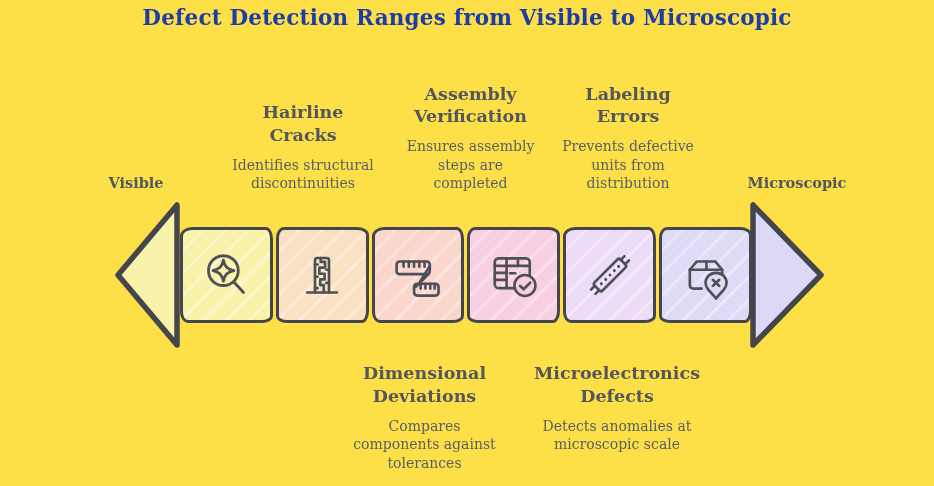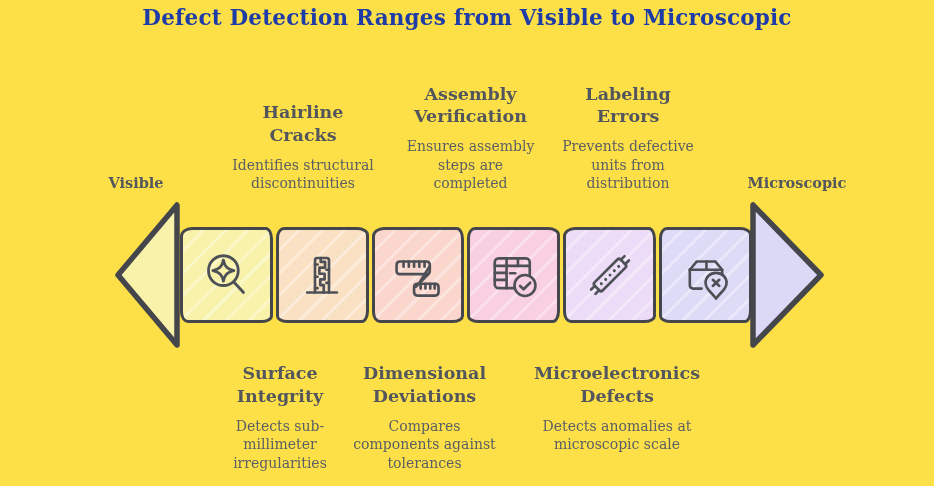--- a/index.html
+++ b/index.html
@@ -127,24 +127,20 @@
         <path d="M32.5 16.5 V26"></path>
         <path d="M13.5 26 H50.5 V31"></path>
         <path d="M13.5 26 V43.5 Q13.5 47.5 17.5 47.5 H27"></path>
         <path d="M43.5 29.5 C50.5 29.5 55.5 34.5 55.5 41 C55.5 48.5 48.5 51.5 43.5 59 C38.5 51.5 31.5 48.5 31.5 41 C31.5 34.5 36.5 29.5 43.5 29.5 Z" fill="#dedbf7"></path>
         <path d="M39.8 37.5 L47.2 44.5 M47.2 37.5 L39.8 44.5"></path>
       </svg>
     </div>
 
   </div>
 
-  <div class="callout bottom" id="co-surface">
-    <h3>Surface Integrity</h3>
-    <p>Detects sub-millimeter irregularities</p>
-  </div>
   <div class="callout bottom" id="co-micro">
     <h3>Microelectronics Defects</h3>
     <p>Detects anomalies at microscopic scale</p>
   </div>
   <div class="callout bottom" id="co-dimensional">
     <h3>Dimensional Deviations</h3>
     <p>Compares components against tolerances</p>
   </div>
 
 </div>

